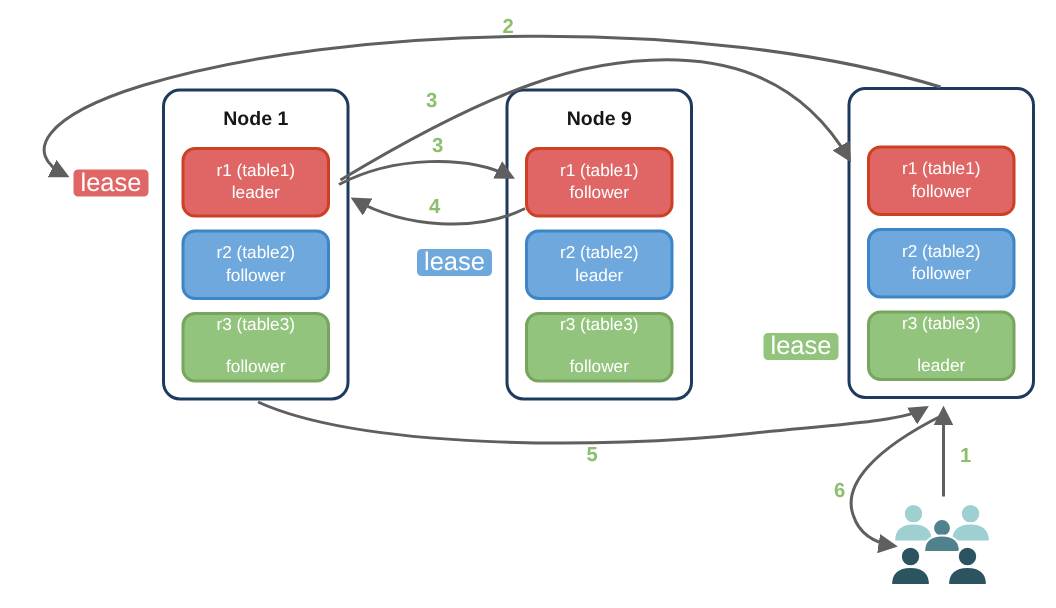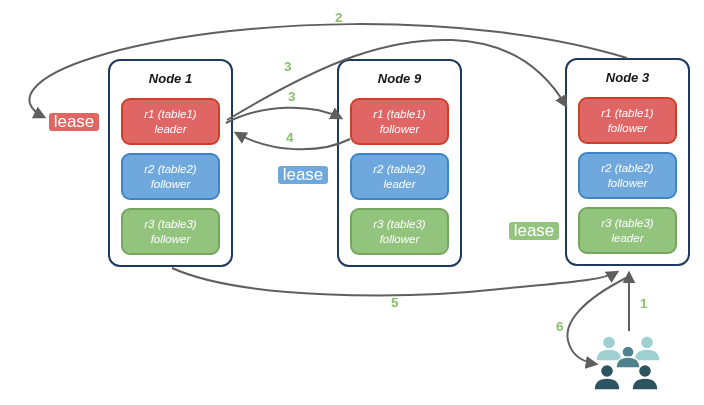--- a/index.html
+++ b/index.html
@@ -1,29 +1,29 @@
 <!DOCTYPE html>
 <html style="--red: #e06666; --red_border: #cc4125; --blue: #6fa8dc; --blue_border: #3d85c6; --green: #93c47d; --green_border: #76a65e; --node_border: #1e3a5f; --arrow: #5f5f5f; --step: #8abf6e; --people_light: #9ecfd1; --people_medium: #4f828c; --people_dark: #2b5360;"><head>
 <meta charset="utf-8">
 <style>
   html,body{margin:0;padding:0;background:#fff;}
   body{font-family:"Liberation Sans", sans-serif;}
   #canvas{position:relative;width:704px;height:405px;background:#fff;overflow:hidden;}
 
   
   .node{position:absolute;width:125px;height:208px;background:#fff;
-        border:2px solid var(--node_border);border-radius:12px;box-sizing:border-box;z-index:2;font-style:italic;}
+        border:2px solid var(--node_border);border-radius:12px;box-sizing:border-box;z-index:2;}
   .node-title{text-align:center;font-weight:bold;font-size:13px;color:#161616;margin-top:10px;}
   .replica{position:absolute;left:11px;width:99px;height:47px;border-radius:9px;border:2px solid;
            color:#fff;font-size:11.5px;line-height:1.3;display:flex;flex-direction:column;
            align-items:center;justify-content:center;box-sizing:border-box;text-align:center;}
   .row1{top:37px}.row2{top:92px}.row3{top:147px}
   .red{background:var(--red);border-color:var(--red_border);}
   .blue{background:var(--blue);border-color:var(--blue_border);}
-  .green{background:var(--green);border-color:var(--green_border);}
+  .green{background:var(--green);border-color:var(--green_border);justify-content:space-between;}
 
   
   .lease{position:absolute;width:54px;height:22px;border-radius:5px;border:2px solid;color:#fff;
          font-size:17px;display:flex;align-items:center;justify-content:center;
          box-sizing:border-box;z-index:4;}
   #lease-red{left:47px;top:111px;}
   #lease-blue{left:276px;top:164px;}
   #lease-green{left:507px;top:220px;}
 
   
@@ -115,21 +115,20 @@
       <div>r2 (table2)</div>
       <div>leader</div>
     </div>
     <div class="replica green row3">
       <div>r3 (table3)</div>
       <div>follower</div>
     </div>
   </div>
 
   <div class="node" style="left:565px;top:58px;">
-    <div class="node-title">Node 3</div>
     <div class="replica red row1">
       <div>r1 (table1)</div>
       <div>follower</div>
     </div>
     <div class="replica blue row2">
       <div>r2 (table2)</div>
       <div>follower</div>
     </div>
     <div class="replica green row3">
       <div>r3 (table3)</div>

